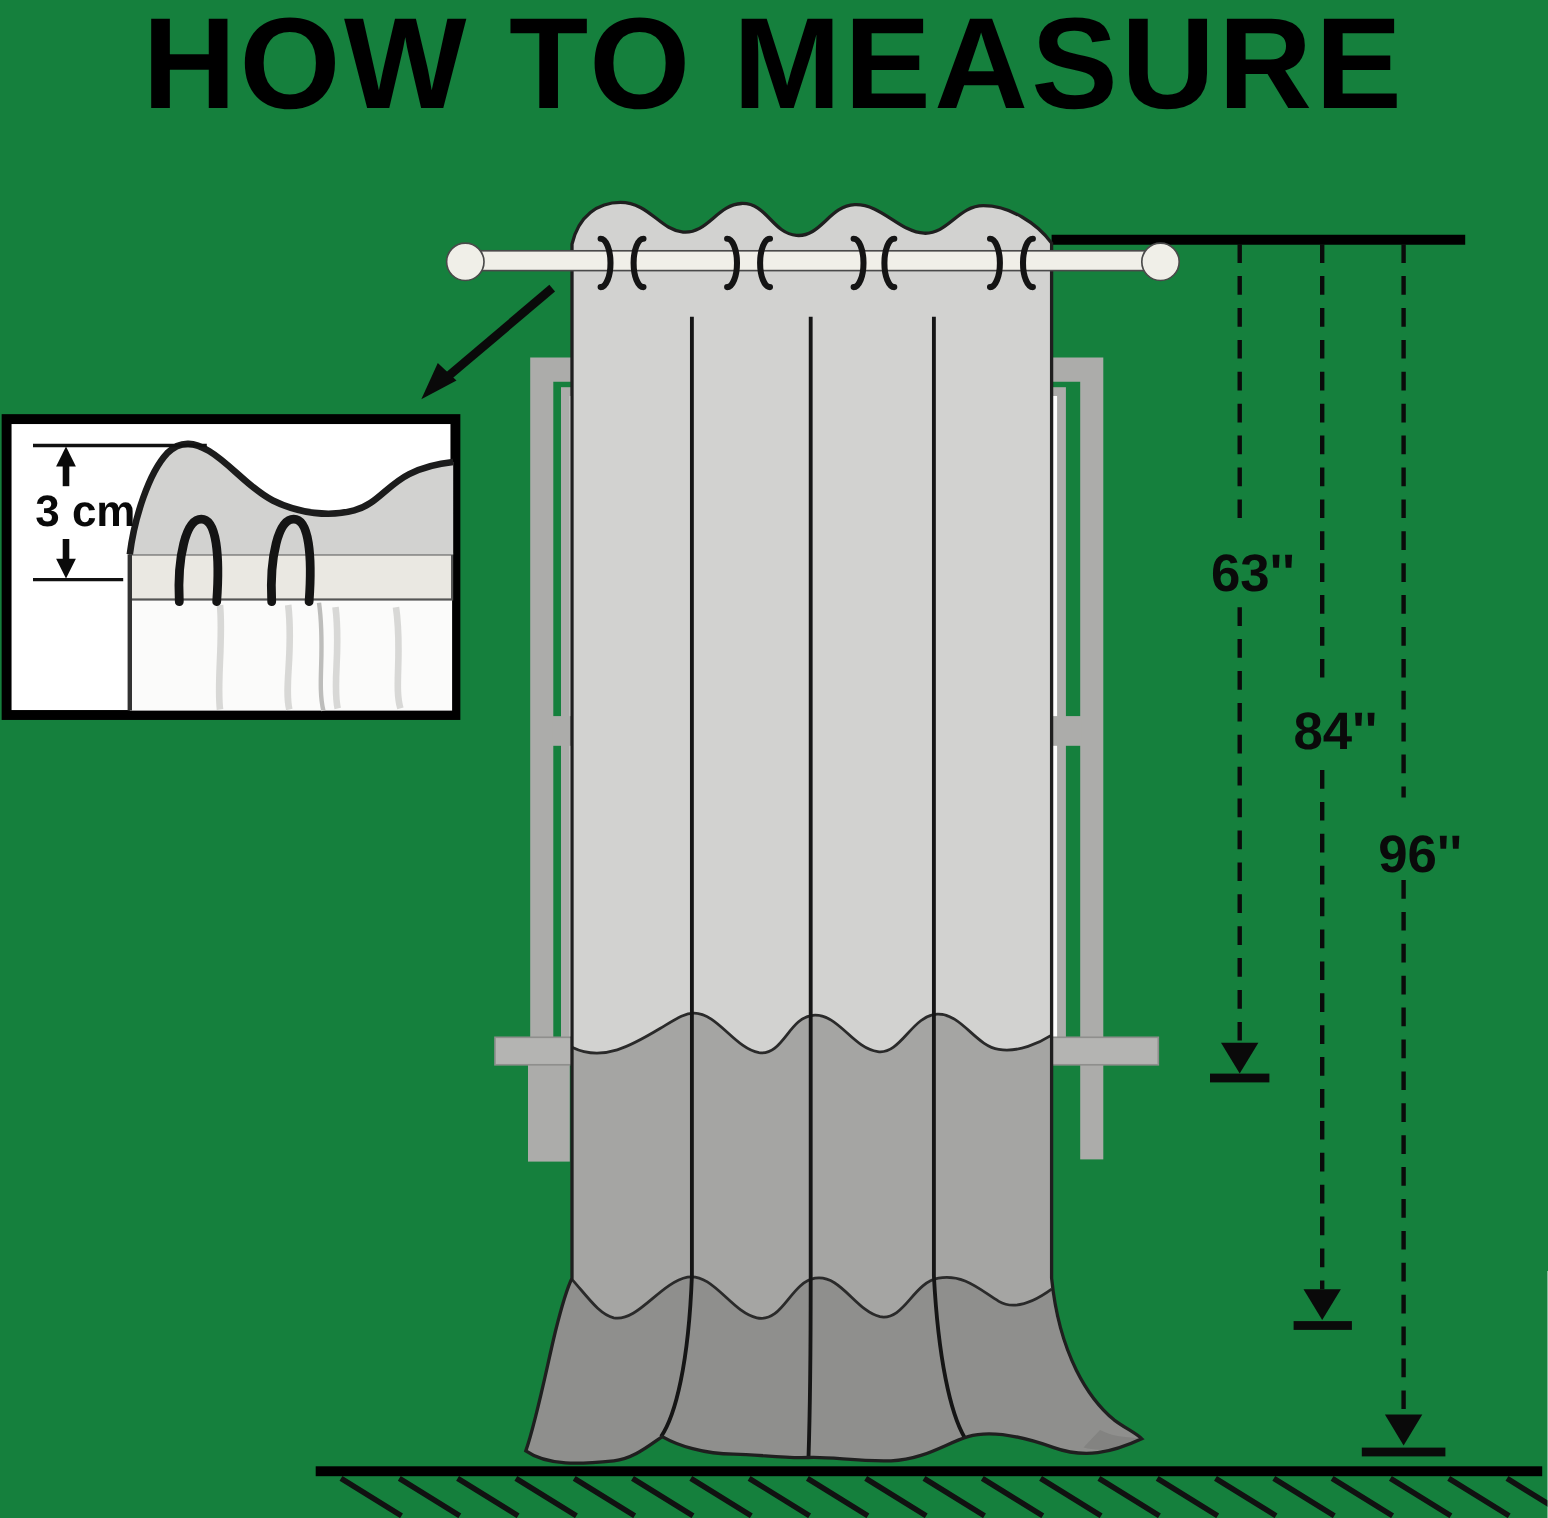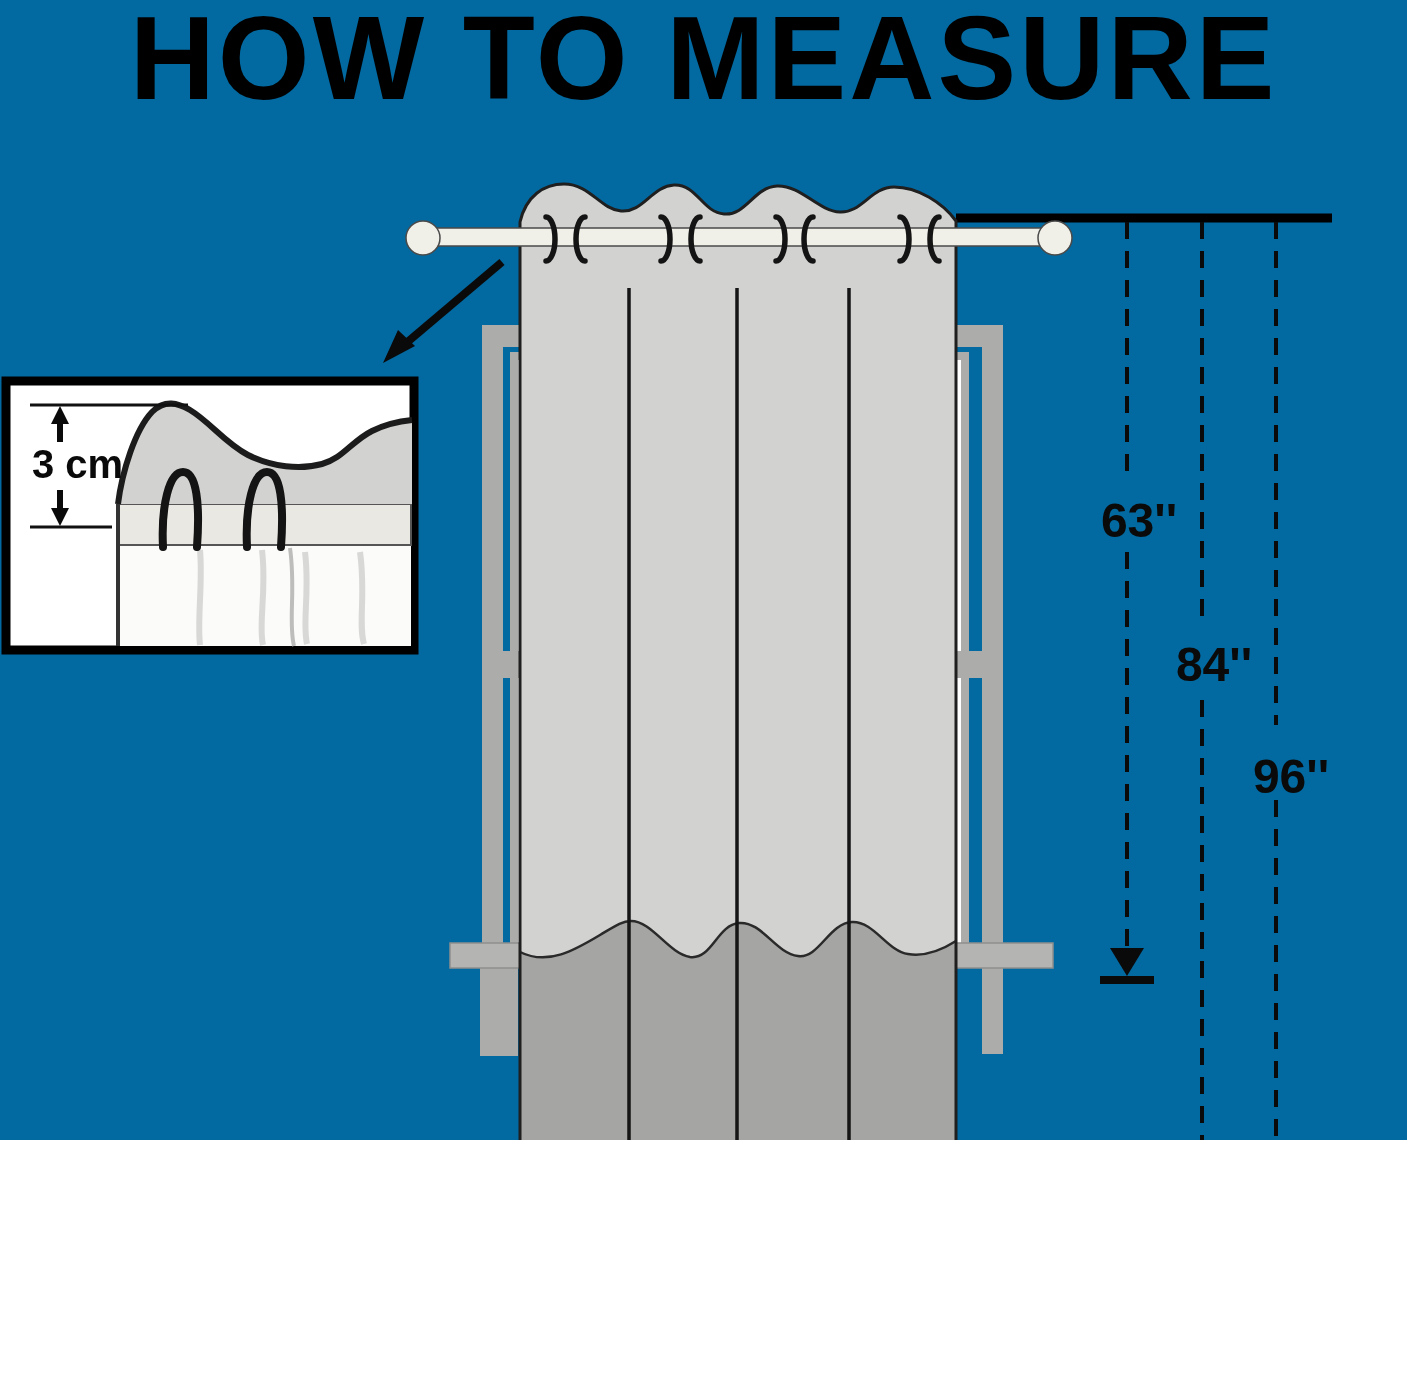--- a/index.html
+++ b/index.html
@@ -1,19 +1,19 @@
 <!DOCTYPE html>
 <html><head>
 <meta charset="utf-8">
 <style>
   html,body{margin:0;padding:0;background:#ffffff;}
   #stage{
     position:relative;
-    width:1407px;height:1140px;
-    background:#0369a1;
+    width:1407px;height:1380px;
+    background:#15803d;
     overflow:hidden;
     font-family:"Liberation Sans", sans-serif;
   }
   #title{
     position:absolute;
     top:-10px;left:0;right:0;
     margin:0;
     text-align:center;
     font-family:"Liberation Sans", sans-serif;
     font-weight:700;

